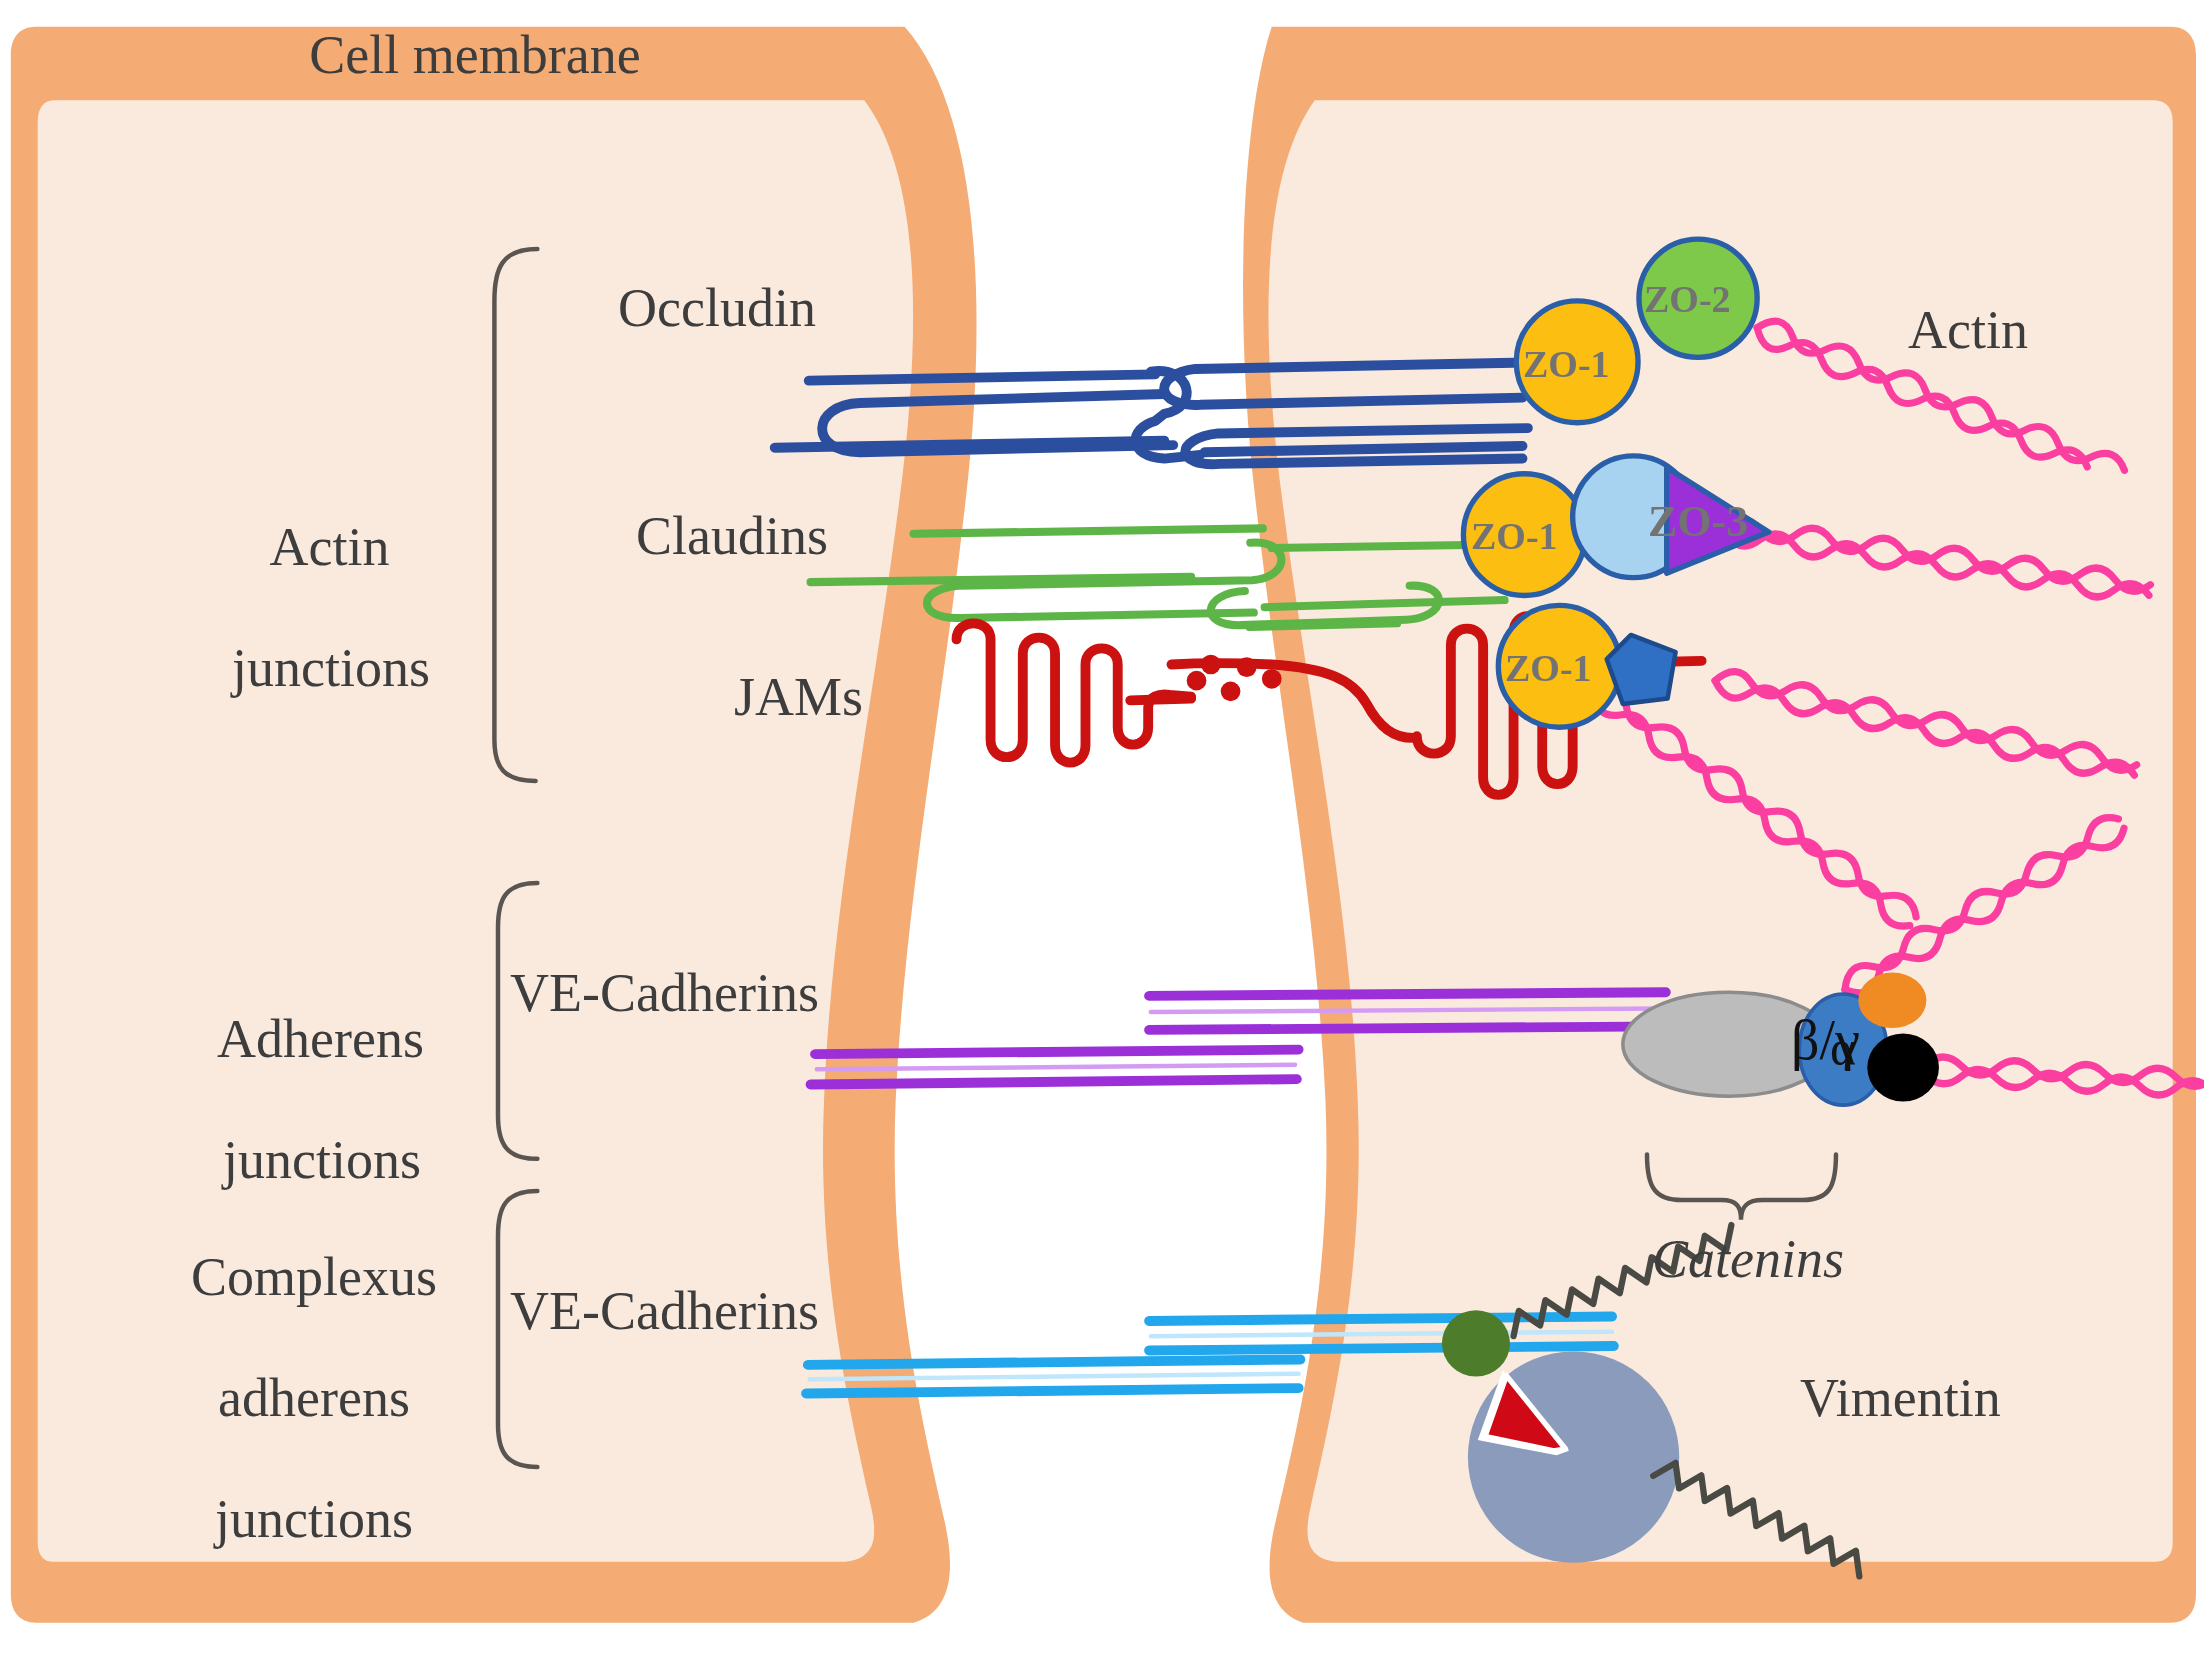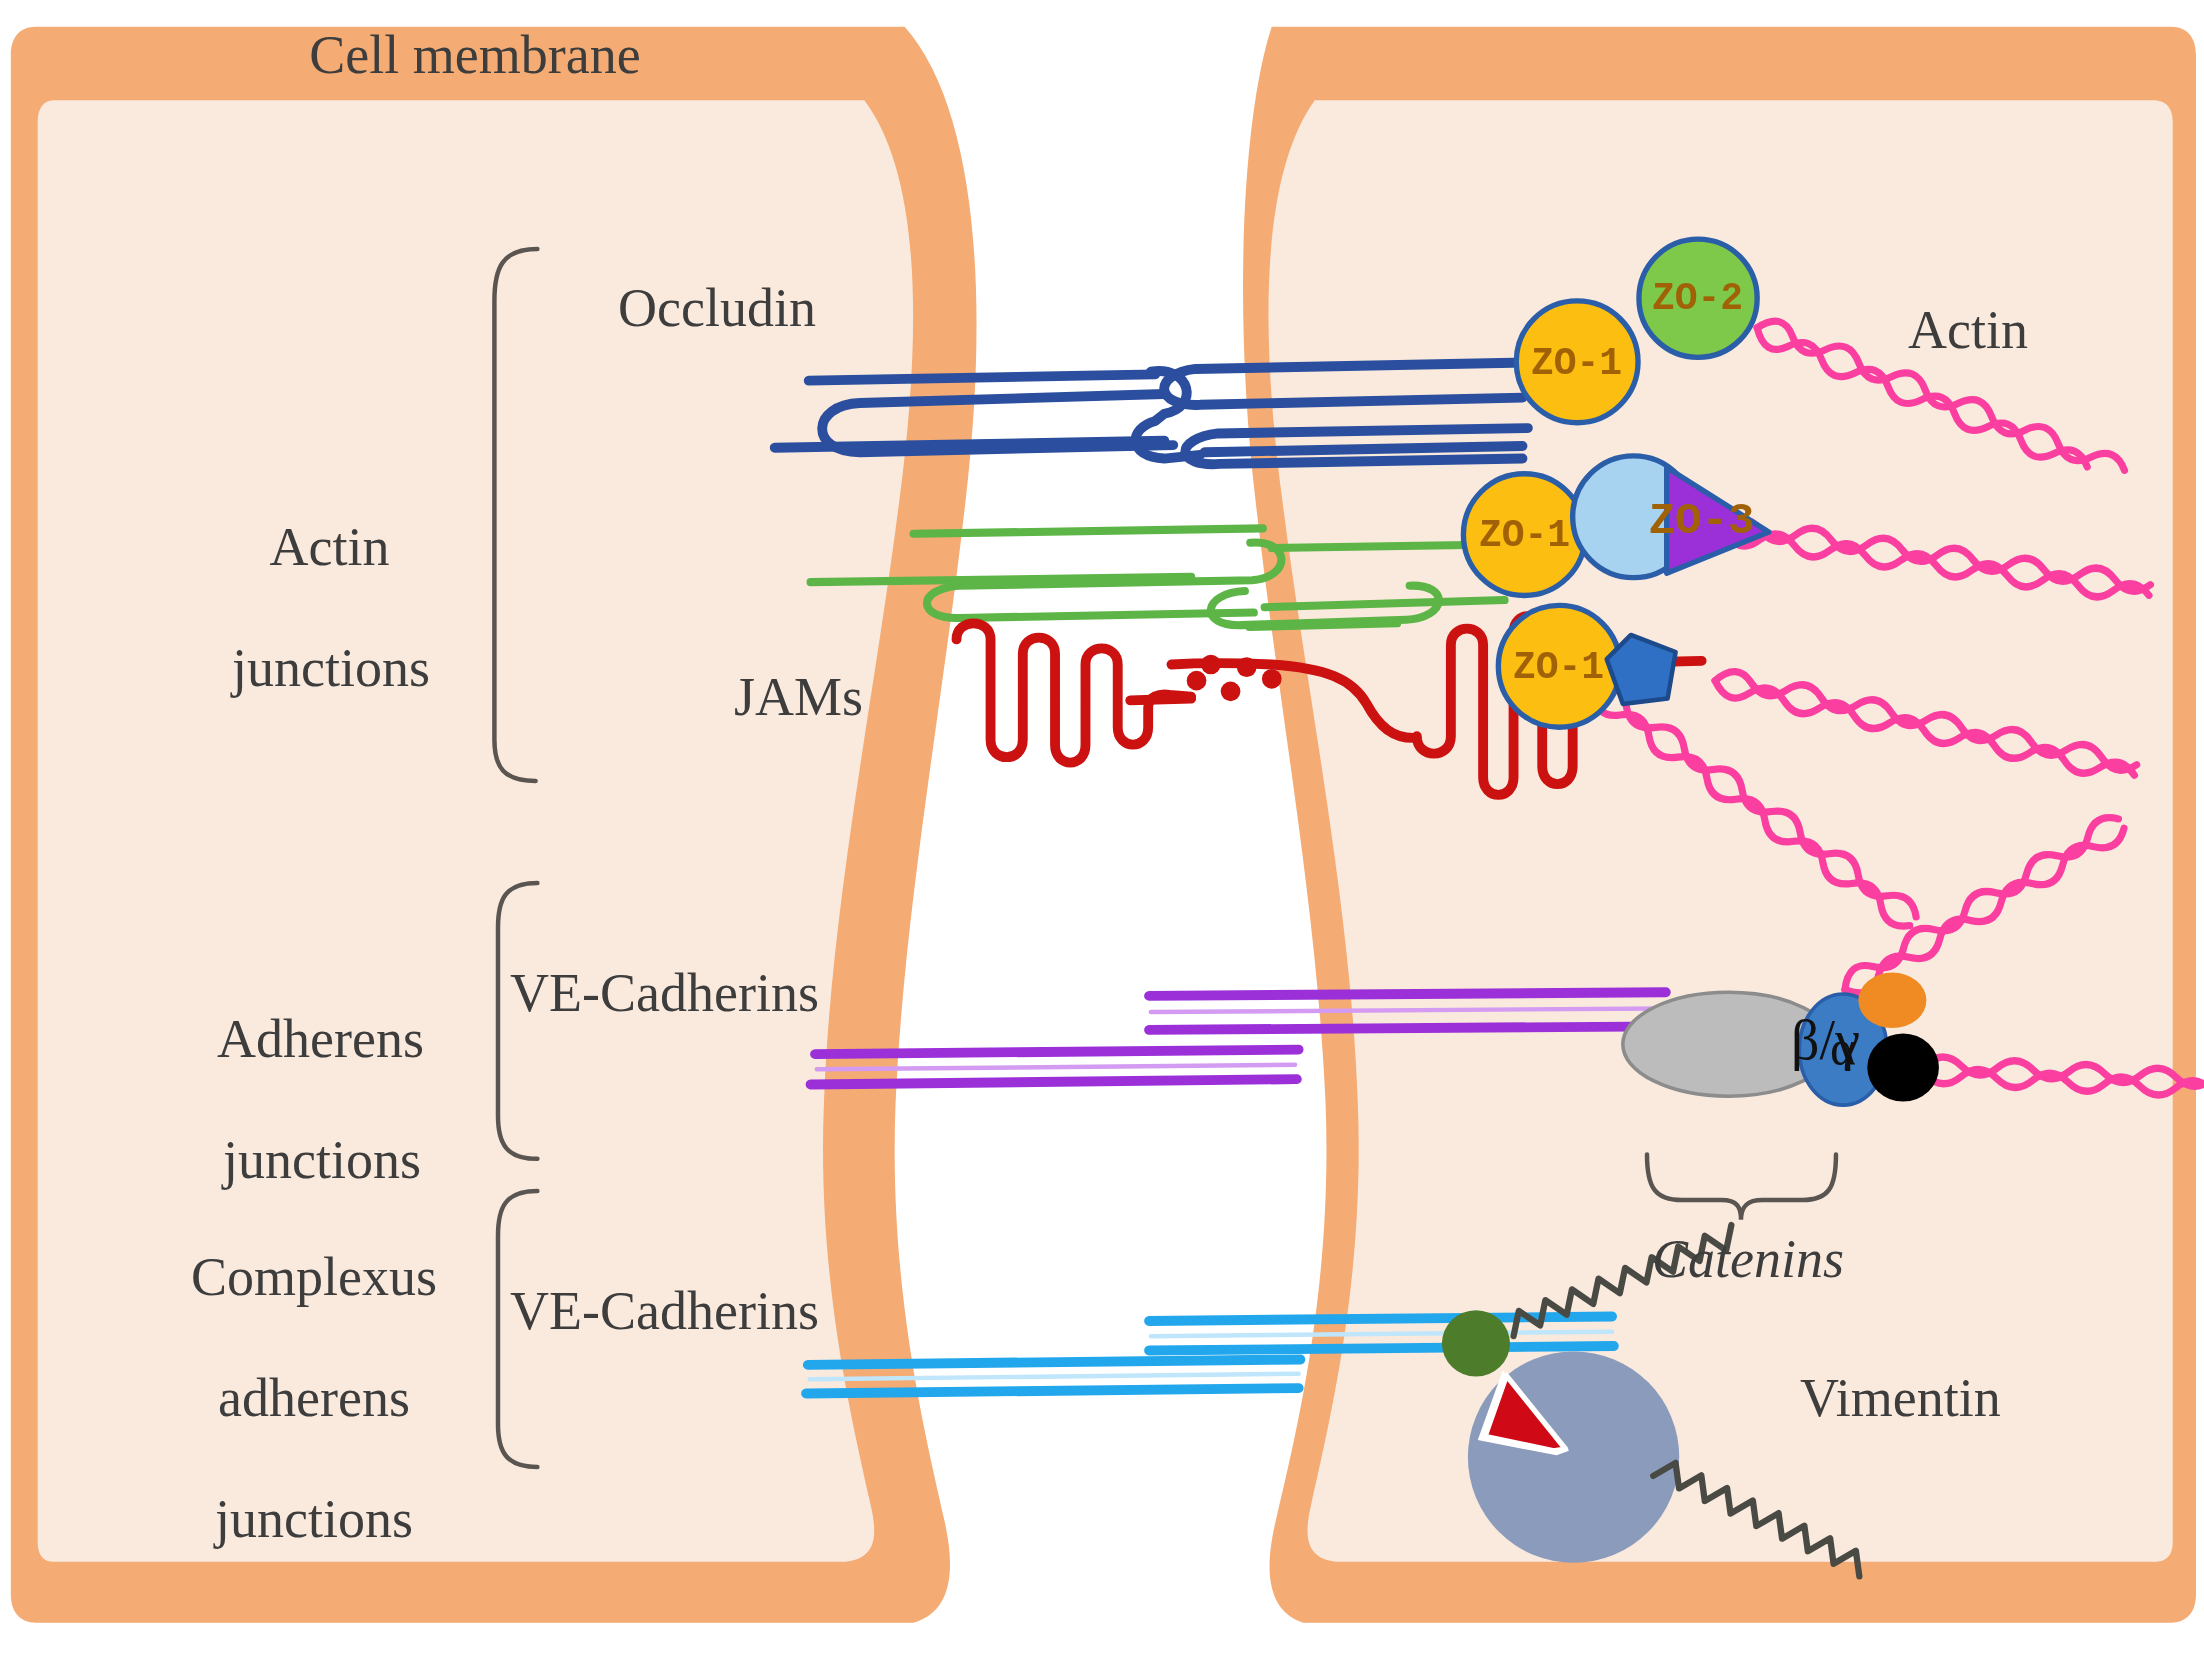--- a/index.html
+++ b/index.html
@@ -17,25 +17,24 @@
     font-family:"Liberation Serif","DejaVu Serif",serif;
     font-weight:400;
     line-height:1.12;
     white-space:pre;
     text-align:center;
     pointer-events:none;
   }
   .lbl.big{font-size:54px;}
   .node-txt{
     position:absolute;
-    font-family:Liberation Mono, monospace;
+    font-family:Liberation Serif, serif;
     font-weight:700;
-    color:#a16207;
+    color:#737373;
     white-space:nowrap;
-    text-align:center;
   }
   .greek{
     position:absolute;
     font-family:"Liberation Serif","DejaVu Serif",serif;
     color:#111111;
     white-space:nowrap;
     text-align:center;
   }
 </style>
 </head>
@@ -287,20 +286,21 @@
     <span>junctions</span>
   </div>
 
   <div class="lbl big" style="left:99px;top:1187px;width:376px;">
     <span>Complexus</span><br>
     <span>adherens</span><br>
     <span>junctions</span>
   </div>
 
   <div class="lbl big" style="left:618px;top:278px;width:322px;text-align:left;">Occludin</div>
+  <div class="lbl big" style="left:636px;top:506px;width:322px;text-align:left;">Claudins</div>
   <div class="lbl big" style="left:734px;top:667px;width:269px;text-align:left;">JAMs</div>
   <div class="lbl big" style="left:510px;top:963px;width:466px;text-align:left;">VE-Cadherins</div>
   <div class="lbl big" style="left:510px;top:1281px;width:466px;text-align:left;">VE-Cadherins</div>
 
   <div class="lbl big" style="left:1908px;top:300px;width:224px;text-align:left;">Actin</div>
   <div class="lbl big" style="left:1587px;top:1229px;width:322px;font-style:italic;">Catenins</div>
   <div class="lbl big" style="left:1800px;top:1368px;width:296px;text-align:left;">Vimentin</div>
 
   <div class="node-txt" style="left:1523px;top:342px;width:107px;font-size:38px;">ZO-1</div>
   <div class="node-txt" style="left:1644px;top:277px;width:107px;font-size:38px;">ZO-2</div>

